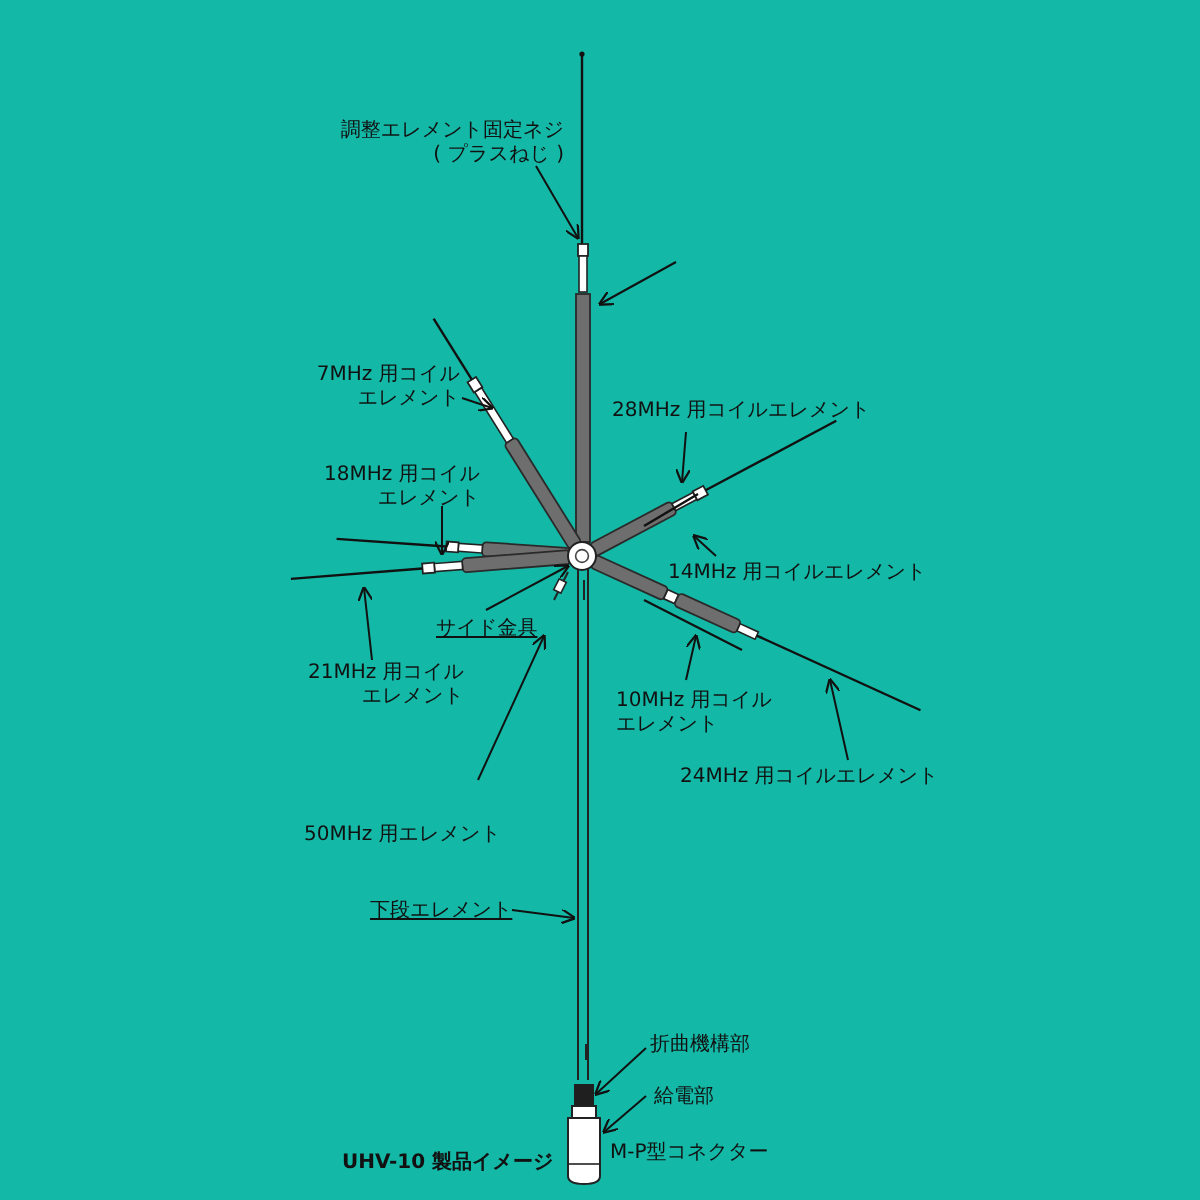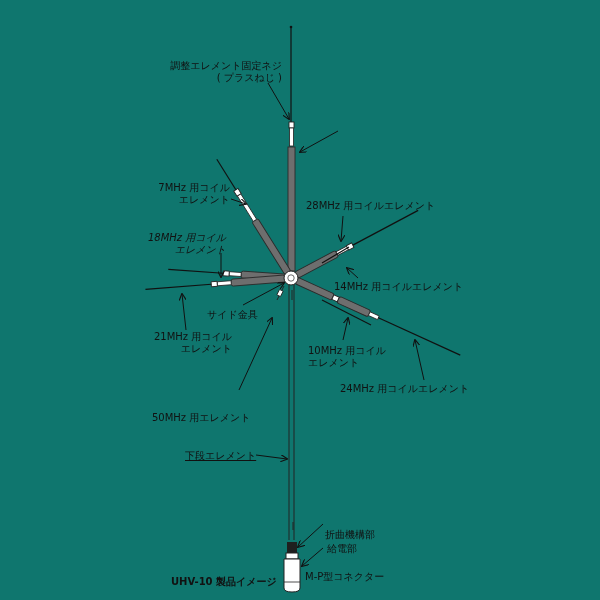--- a/index.html
+++ b/index.html
@@ -1,19 +1,19 @@
 <!DOCTYPE html>
 <html><head>
   <meta charset="utf-8">
   <style>
     html, body { margin: 0; padding: 0; background: #ffffff; }
     #canvas {
       position: relative;
       width: 600px; height: 600px;
-      background: #0f766e;
+      background: #14b8a6;
       overflow: hidden;
       font-family: "DejaVu Sans", "Liberation Sans", sans-serif;
       color: #111;
     }
     #art { position: absolute; left: 0; top: 0; }
     .lbl {
       position: absolute;
       font-size: 10px;
       line-height: 12px;
       white-space: nowrap;
@@ -135,46 +135,46 @@
   </div>
 
 
   <div class="lbl r" style="left:140px; top:182px; width:90px;">
     <span>7MHz 用コイル</span>
     <span>エレメント</span>
   </div>
 
   <div class="lbl" style="left:306px; top:200px;text-align:center;">28MHz 用コイルエレメント</div>
 
-  <div class="lbl r" style="left:138px; top:232px; width:88px;font-style:italic;">
+  <div class="lbl r" style="left:152px; top:232px; width:88px;">
     <span>18MHz 用コイル</span>
     <span>エレメント</span>
   </div>
 
   <div class="lbl" style="left:334px; top:281px;">14MHz 用コイルエレメント</div>
 
-  <div class="lbl" style="left:207px; top:309px;">サイド金具</div>
+  <div class="lbl" style="left:218px; top:309px;text-decoration:underline;">サイド金具</div>
 
   <div class="lbl r" style="left:148px; top:331px; width:84px;">
     <span>21MHz 用コイル</span>
     <span>エレメント</span>
   </div>
 
   <div class="lbl" style="left:308px; top:345px;">
     <span>10MHz 用コイル</span>
     <span>エレメント</span>
   </div>
 
   <div class="lbl" style="left:340px; top:383px;">24MHz 用コイルエレメント</div>
 
   <div class="lbl" style="left:152px; top:412px;">50MHz 用エレメント</div>
 
   <div class="lbl" style="left:185px; top:450px;text-decoration:underline;">下段エレメント</div>
 
-  <div class="lbl" style="left:325px; top:517px;margin-top:12px;">折曲機構部</div>
+  <div class="lbl" style="left:325px; top:517px;">折曲機構部</div>
 
   <div class="lbl" style="left:327px; top:543px;text-align:center;">給電部</div>
 
   <div class="lbl bold" style="left:171px; top:576px;">UHV-10 製品イメージ</div>
 
   <div class="lbl" style="left:305px; top:559px;margin-top:12px;">M-P型コネクター</div>
 
 </div>
 
 </body></html>

